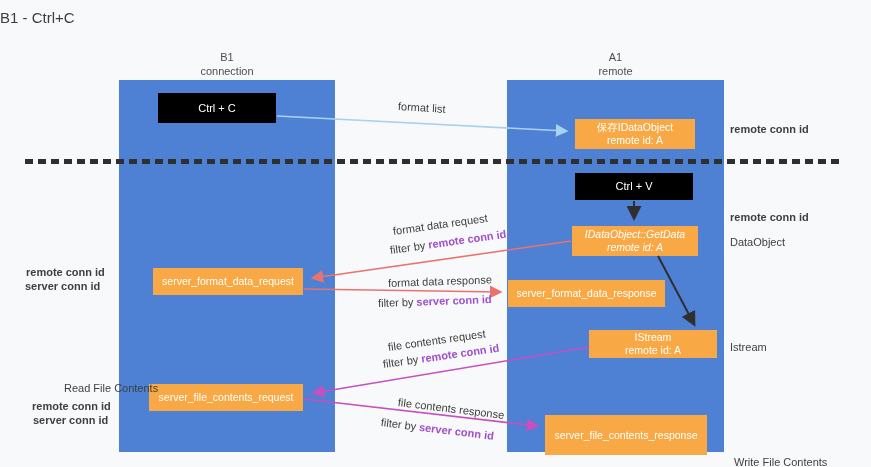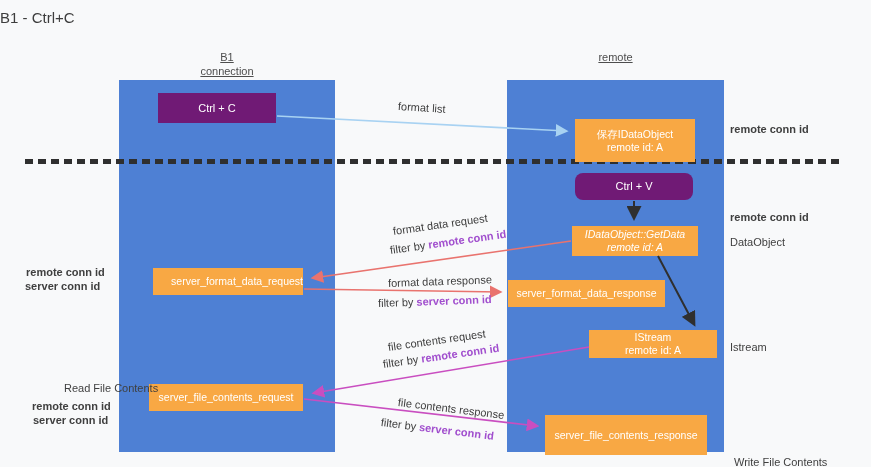--- a/index.html
+++ b/index.html
@@ -7,33 +7,33 @@
     position:relative; width:871px; height:467px;
     background:#f8f9fa; overflow:hidden;
     font-family:"Liberation Sans", sans-serif;
   }
   .title {
     position:absolute; top:7px; left:0; width:871px;
     text-align:left; font-size:15px; line-height:21px; color:#3d3d3d;
   }
   .col-header {
     position:absolute; top:50px; text-align:center;
-    font-size:11px; line-height:14px; color:#4d4d4d;text-decoration:underline;
+    font-size:11px; line-height:14px; color:#4d4d4d;
   }
   .lifeline { position:absolute; top:80px; height:372px; background:#4e80d4; z-index:1; }
   .dashes {
     position:absolute; left:25px; top:159px; width:818px; height:5px; z-index:2;
     background:repeating-linear-gradient(90deg,#2f2f2f 0 8px,transparent 8px 13px);
   }
   .node {
     position:absolute; z-index:3; display:flex; flex-direction:column;
     align-items:center; justify-content:center; text-align:center;
     color:#fff; font-size:10.5px; line-height:13px; white-space:nowrap;
   }
-  .node.green  { background:#701a75; font-size:11px; }
+  .node.green  { background:#000000; font-size:11px; }
   .node.orange { background:#f8a844; }
   .arrow-layer { position:absolute; left:0; top:0; z-index:4; pointer-events:none; }
   .edge-label {
     position:absolute; z-index:5; font-size:11px; color:#3d3d3d;
     white-space:nowrap; transform-origin:0 50%;
   }
   .edge-label .fb { margin-right:3px; }
   .purple { color:#a14fce; font-weight:bold; }
   .greent { color:#57a757; font-weight:bold; }
   .ann { position:absolute; z-index:5; font-size:11px; color:#3f3f3f; white-space:nowrap; }
@@ -49,47 +49,48 @@
 
   <div class="title">
     <div>B1 - Ctrl+C</div>
   </div>
 
   <div class="col-header" style="left:119px; width:216px;">
     <div>B1</div>
     <div>connection</div>
   </div>
   <div class="col-header" style="left:507px; width:217px;">
+    <div>A1</div>
     <div>remote</div>
   </div>
 
   <div class="lifeline" style="left:119px; width:216px;"></div>
   <div class="lifeline" style="left:507px; width:217px;"></div>
 
   <div class="dashes"></div>
 
   <div class="node green" style="left:158px; top:93px; width:118px; height:30px;">
     <div>Ctrl + C</div>
   </div>
 
-  <div class="node orange" style="left:575px; top:119px; width:120px; height:43px;">
+  <div class="node orange" style="left:575px; top:119px; width:120px; height:30px;">
     <div>保存IDataObject</div>
     <div>remote id: A</div>
   </div>
 
-  <div class="node green" style="left:575px; top:173px; width:118px; height:27px;border-radius:8px;">
+  <div class="node green" style="left:575px; top:173px; width:118px; height:27px;">
     <div>Ctrl + V</div>
   </div>
 
   <div class="node orange" style="left:572px; top:226px; width:126px; height:30px;font-style:italic;">
     <div>IDataObject::GetData</div>
     <div>remote id: A</div>
   </div>
 
-  <div class="node orange" style="left:153px; top:268px; width:150px; height:27px;align-items:flex-end;">
+  <div class="node orange" style="left:153px; top:268px; width:150px; height:27px;">
     <div>server_format_data_request</div>
   </div>
 
   <div class="node orange" style="left:508px; top:280px; width:157px; height:27px;text-align:right;">
     <div>server_format_data_response</div>
   </div>
 
   <div class="node orange" style="left:589px; top:330px; width:128px; height:28px;">
     <div>IStream</div>
     <div>remote id: A</div>

